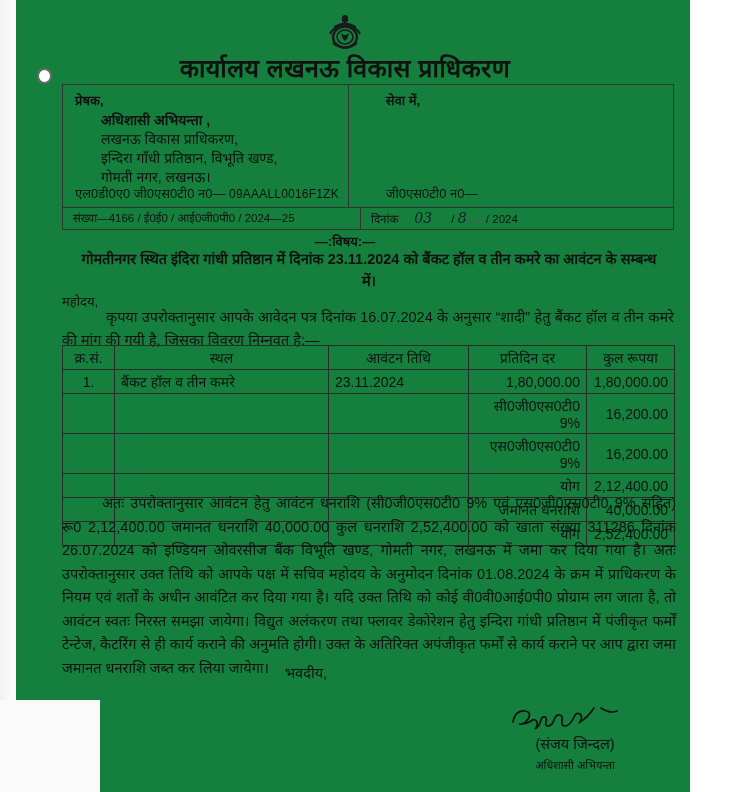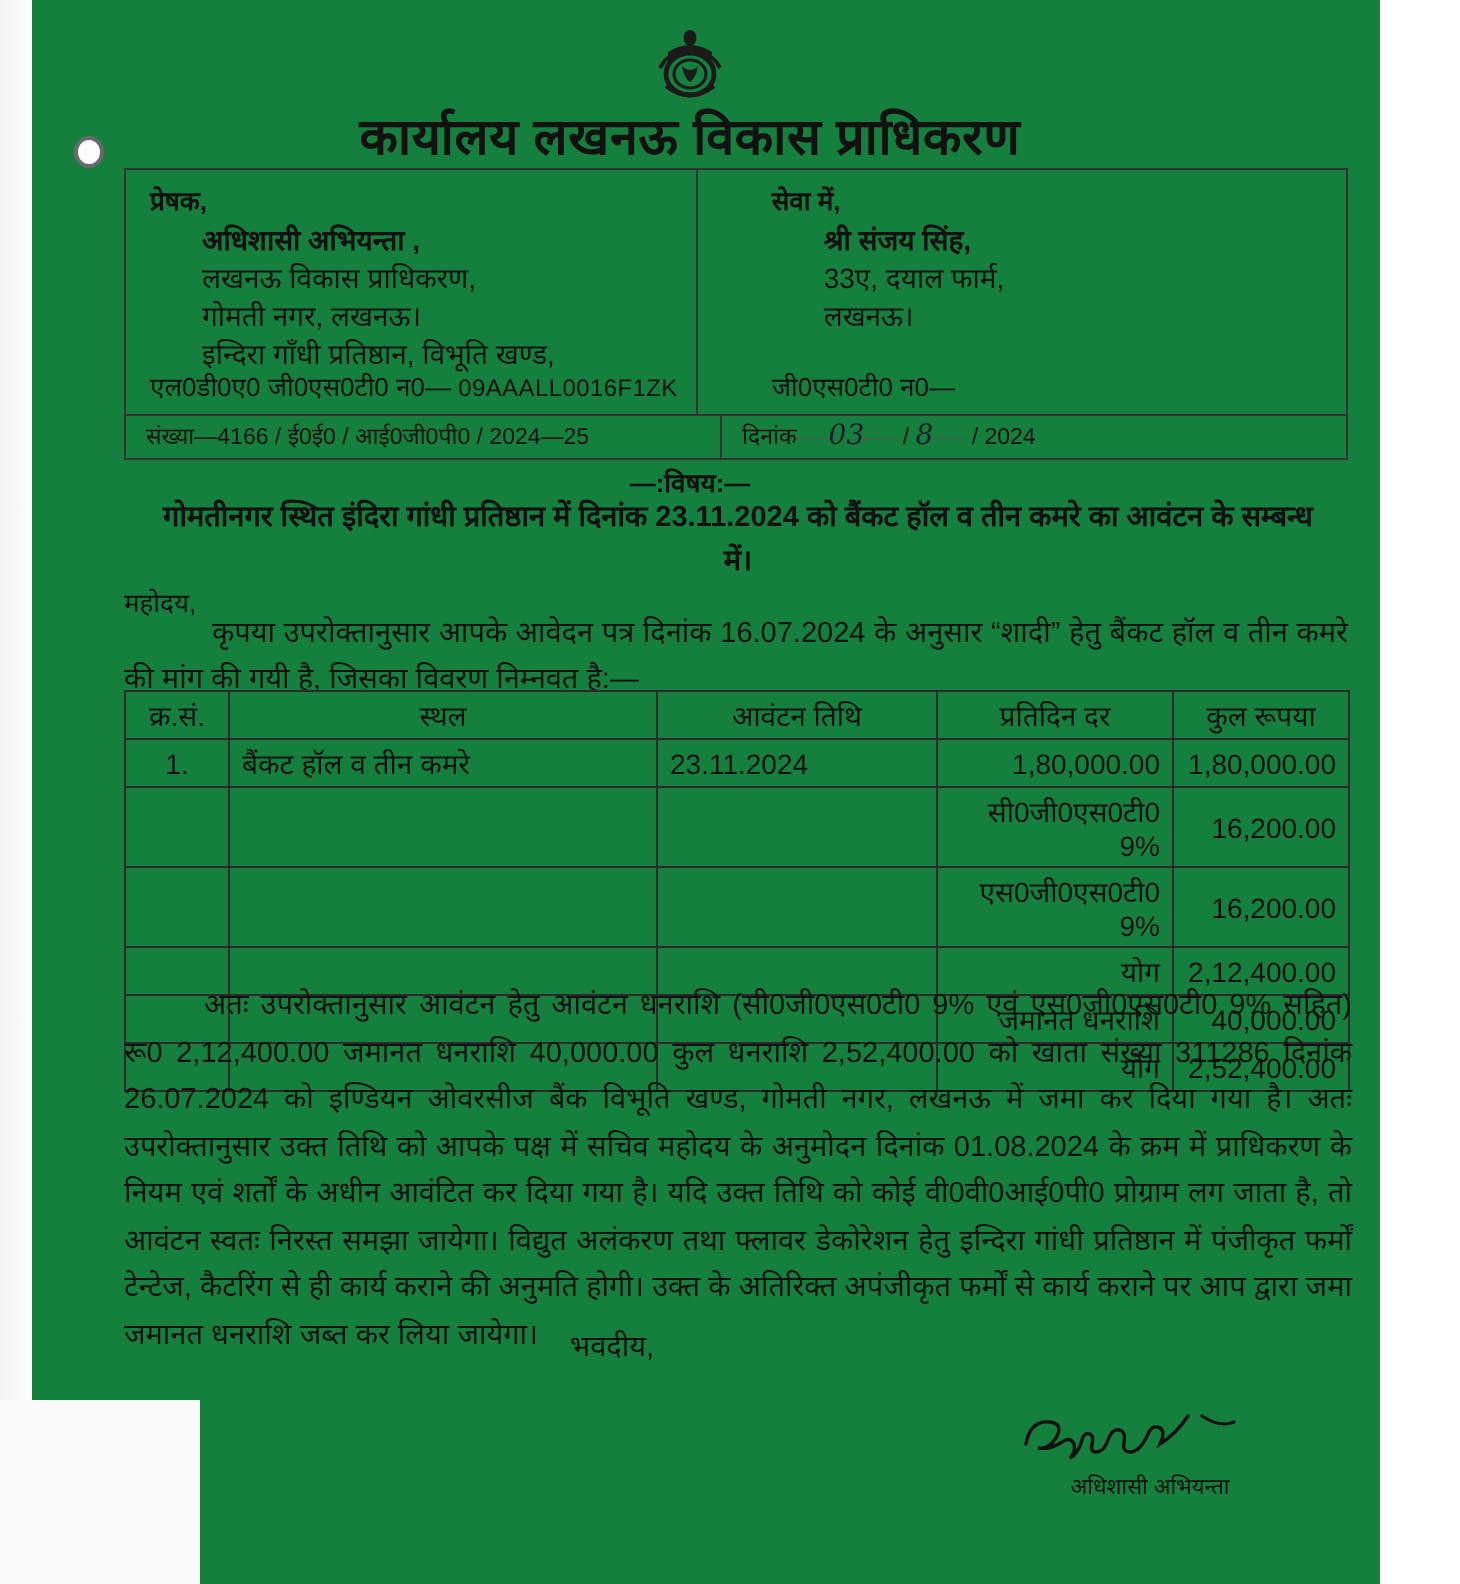--- a/index.html
+++ b/index.html
@@ -234,35 +234,30 @@
     </svg>
   </div>
   <div class="org-title">कार्यालय लखनऊ विकास प्राधिकरण</div>
 
   <div class="addr-wrap">
     <div class="addr-col left">
       <div class="addr-lead">प्रेषक,</div>
       <div class="addr-lines">
         <div class="addr-line bold">अधिशासी अभियन्ता ,</div>
         <div class="addr-line">लखनऊ विकास प्राधिकरण,</div>
+        <div class="addr-line">इन्दिरा गाँधी प्रतिष्ठान, विभूति खण्ड,</div>
         <div class="addr-line">गोमती नगर, लखनऊ।</div>
-        <div class="addr-line">इन्दिरा गाँधी प्रतिष्ठान, विभूति खण्ड,</div>
       </div>
       <div class="gst-line">
         <span>एल0डी0ए0 जी0एस0टी0 न0—</span>
         <span class="gst-num">09AAALL0016F1ZK</span>
       </div>
     </div>
     <div class="addr-col right">
       <div class="addr-lead">सेवा में,</div>
-      <div class="addr-lines">
-        <div class="addr-line bold">श्री संजय सिंह,</div>
-        <div class="addr-line">33ए, दयाल फार्म,</div>
-        <div class="addr-line">लखनऊ।</div>
-      </div>
       <div class="gst-line">
         <span>जी0एस0टी0 न0—</span>
         <span class="gst-num"></span>
       </div>
     </div>
   </div>
 
   <div class="refrow">
     <div class="refcell left">संख्या—4166 / ई0ई0 / आई0जी0पी0 / 2024—25</div>
     <div class="refcell right">
@@ -344,16 +339,17 @@
   <div class="body-para">अतः उपरोक्तानुसार आवंटन हेतु आवंटन धनराशि (सी0जी0एस0टी0 9% एवं एस0जी0एस0टी0 9% सहित) रू0 2,12,400.00 जमानत धनराशि 40,000.00 कुल धनराशि 2,52,400.00 को खाता संख्या 311286 दिनांक 26.07.2024 को इण्डियन ओवरसीज बैंक विभूति खण्ड, गोमती नगर, लखनऊ में जमा कर दिया गया है। अतः उपरोक्तानुसार उक्त तिथि को आपके पक्ष में सचिव महोदय के अनुमोदन दिनांक 01.08.2024 के क्रम में प्राधिकरण के नियम एवं शर्तों के अधीन आवंटित कर दिया गया है। यदि उक्त तिथि को कोई वी0वी0आई0पी0 प्रोग्राम लग जाता है, तो आवंटन स्वतः निरस्त समझा जायेगा। विद्युत अलंकरण तथा फ्लावर डेकोरेशन हेतु इन्दिरा गांधी प्रतिष्ठान में पंजीकृत फर्मों टेन्टेज, कैटरिंग से ही कार्य कराने की अनुमति होगी। उक्त के अतिरिक्त अपंजीकृत फर्मों से कार्य कराने पर आप द्वारा जमा जमानत धनराशि जब्त कर लिया जायेगा।</div>
 
   <div class="yours">भवदीय,</div>
   <div class="sig-block">
     <div class="sig-mark">
       <svg width="140" height="34" viewBox="0 0 140 34">
         <path d="M8 22 q2 -12 12 -11 q7 1 3 8 q-4 6 -9 5 q6 1 12 -3 q4 -3 6 1 q1 4 -2 7 q4 -2 6 -9 q1 -4 4 -3 q2 1 1 5 q-1 4 2 4 q4 0 6 -6 q2 -6 6 -5 q3 1 2 6 q-1 5 3 5 q5 0 9 -9 q2 -5 6 -3 q3 2 0 8 q8 -5 14 -14" fill="none" stroke="#111" stroke-width="1.7" stroke-linecap="round"></path>
         <path d="M96 8 q9 6 16 3" fill="none" stroke="#111" stroke-width="1.6" stroke-linecap="round"></path>
       </svg>
     </div>
+    <div class="sig-name">(संजय जिन्दल)</div>
     <div class="sig-desig">अधिशासी अभियन्ता</div>
   </div>
 
 </div>
 
 </body></html>

